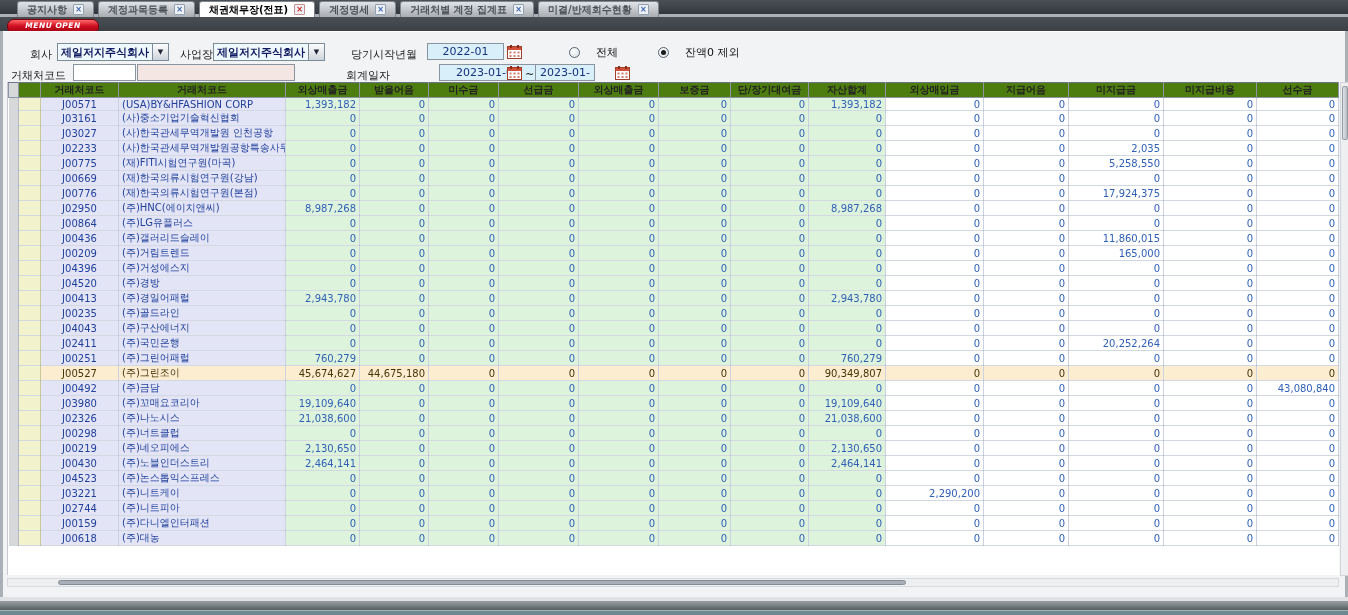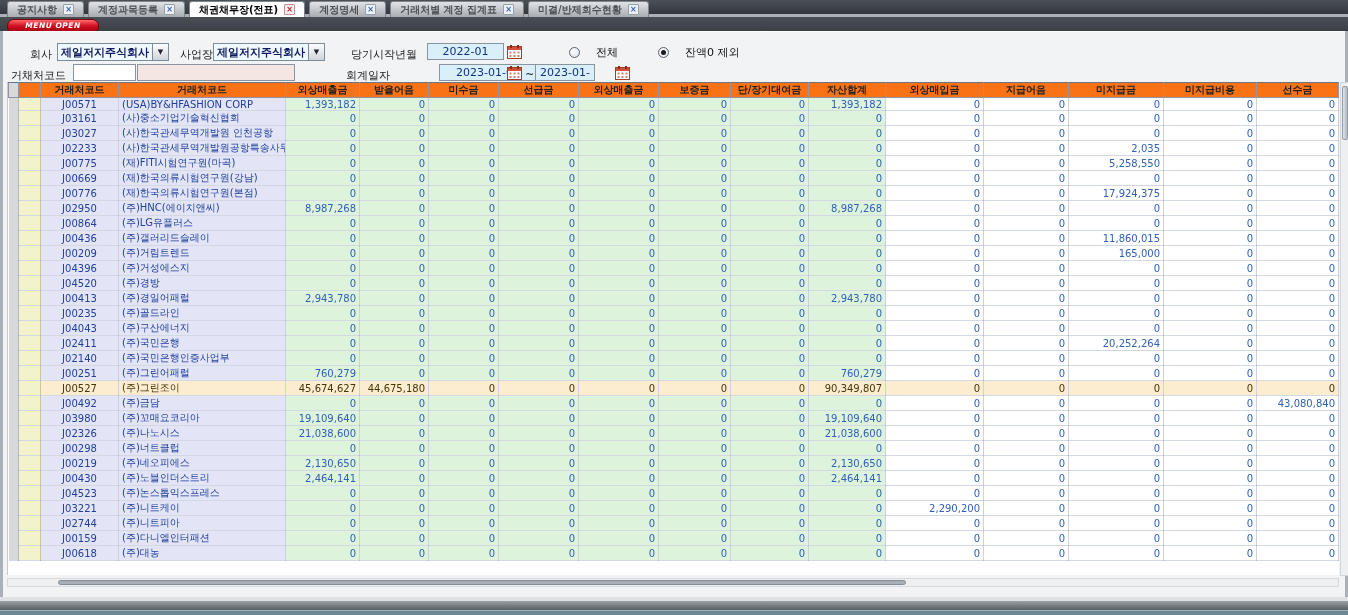--- a/index.html
+++ b/index.html
@@ -1,21 +1,21 @@
 <!DOCTYPE html>
 <html><head>
 <meta charset="utf-8">
 <style>
   * { margin:0; padding:0; box-sizing:border-box; }
   body { font-family:"DejaVu Sans","Liberation Sans",sans-serif; background:#888; }
   .window { position:relative; width:1348px; height:615px; background:#aab0b6; overflow:hidden; }
 
   
   .tabbar { position:absolute; top:0; left:0; width:100%; height:14px;
-            background:linear-gradient(#4b5057,#33373d); padding-left:5px; white-space:nowrap;text-decoration:underline; }
+            background:linear-gradient(#4b5057,#33373d); padding-left:15px; white-space:nowrap;text-decoration:underline; }
   .tab { display:inline-flex; align-items:center; gap:6px; height:16px; margin:1px 2px 0 2px;
          padding:0 9px; border-radius:3px 3px 0 0; background:linear-gradient(#e0e3e6,#a8acb2);
          border:1px solid #7f858c; border-bottom:none; font-size:10px; font-weight:bold;
          color:#4c5158; vertical-align:top; cursor:default; }
   .tab.active { background:#ffffff; color:#000; }
   .tab-close { display:inline-block; width:11px; height:11px; background:#edf1f5;
                border:1px solid #93a0ae; color:#3a62b0; font-size:8px; line-height:9px;
                text-align:center; border-radius:1px; font-weight:bold; }
   .tab.active .tab-close { color:#d02020; border-color:#c98f8f; }
 
@@ -45,21 +45,21 @@
   .radio-row { position:absolute; display:flex; align-items:center; gap:16px; font-size:11px; color:#111; }
   .radio { display:inline-block; width:11px; height:11px; border:1px solid #5a6470; border-radius:50%;
            background:radial-gradient(circle at 35% 30%,#ffffff,#d8dde4); }
   .radio.checked::after { content:''; display:block; width:5px; height:5px; margin:2px;
            background:#1a1a1a; border-radius:50%; }
 
   
   .grid-wrap { position:absolute; left:4px; top:50px; width:1332px; height:493px; overflow:hidden;
                background:#fff; border-left:1px solid #c6cad0; }
   table.grid { border-collapse:collapse; table-layout:fixed; width:1330px; }
-  .grid th { height:13px; background:#f97316; border:1px solid #8e94a6; border-top:1px solid #6e7488;
+  .grid th { height:13px; background:#4d7c0f; border:1px solid #8e94a6; border-top:1px solid #6e7488;
              font-size:10px; font-weight:bold; color:#222; padding:0 2px; white-space:nowrap; overflow:hidden; }
   .grid th.selcol { background:#d6d8da; }
   .grid td { height:13.3px; border-right:1px solid rgba(110,130,160,.35);
              border-bottom:1px solid rgba(110,130,160,.30);
              font-size:10px; white-space:nowrap; overflow:hidden; padding:0 3px; }
   .grid td.selcol { background:#d6d8da; border-right:1px solid #b6bac0; }
   .grid td.marker { background:#f2f2cc; border-right:1px solid #c9c99c; }
   .grid td.code { background:#e3e5f6; color:#21409c; text-align:center; }
   .grid td.name { background:#e3e5f6; color:#21409c; text-align:left; }
   .grid td.green { background:#def3dc; color:#3060b8; text-align:right; }
@@ -557,39 +557,20 @@
               <td class="green">0</td>
               <td class="white">0</td>
               <td class="white">0</td>
               <td class="white">20,252,264</td>
               <td class="white">0</td>
               <td class="white">0</td>
             </tr>
             <tr>
               <td class="selcol"></td>
               <td class="marker"></td>
-              <td class="code">J02140</td>
-              <td class="name">(주)국민은행인증사업부</td>
-              <td class="green">0</td>
-              <td class="green">0</td>
-              <td class="green">0</td>
-              <td class="green">0</td>
-              <td class="green">0</td>
-              <td class="green">0</td>
-              <td class="green">0</td>
-              <td class="green">0</td>
-              <td class="white">0</td>
-              <td class="white">0</td>
-              <td class="white">0</td>
-              <td class="white">0</td>
-              <td class="white">0</td>
-            </tr>
-            <tr>
-              <td class="selcol"></td>
-              <td class="marker"></td>
               <td class="code">J00251</td>
               <td class="name">(주)그린어패럴</td>
               <td class="green">760,279</td>
               <td class="green">0</td>
               <td class="green">0</td>
               <td class="green">0</td>
               <td class="green">0</td>
               <td class="green">0</td>
               <td class="green">0</td>
               <td class="green">760,279</td>

